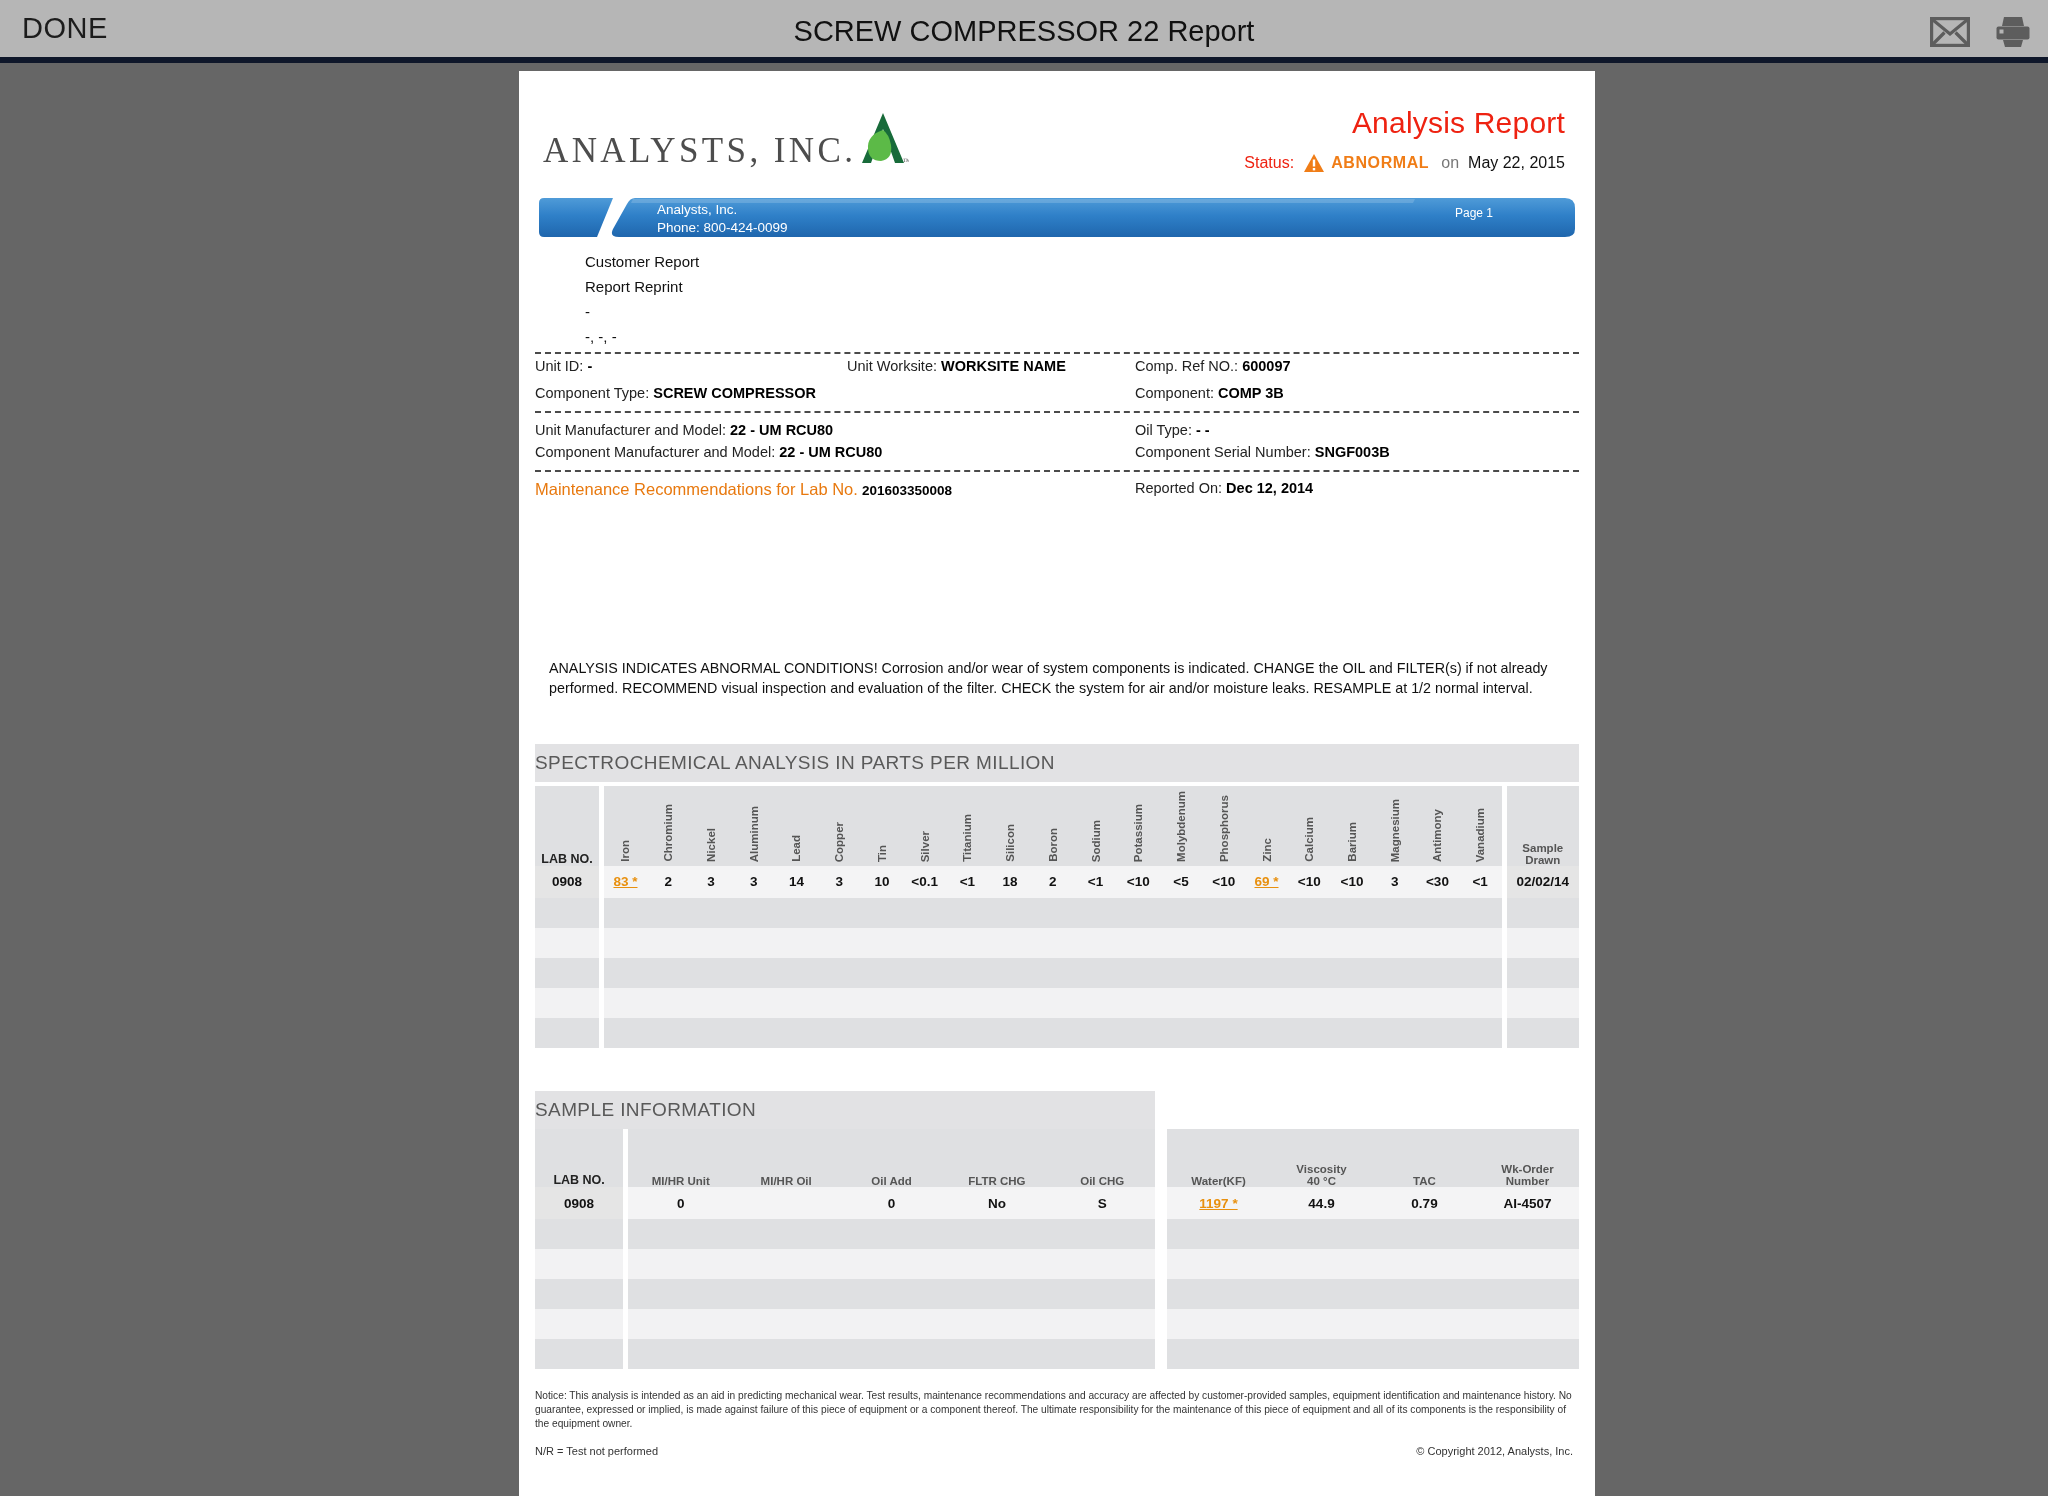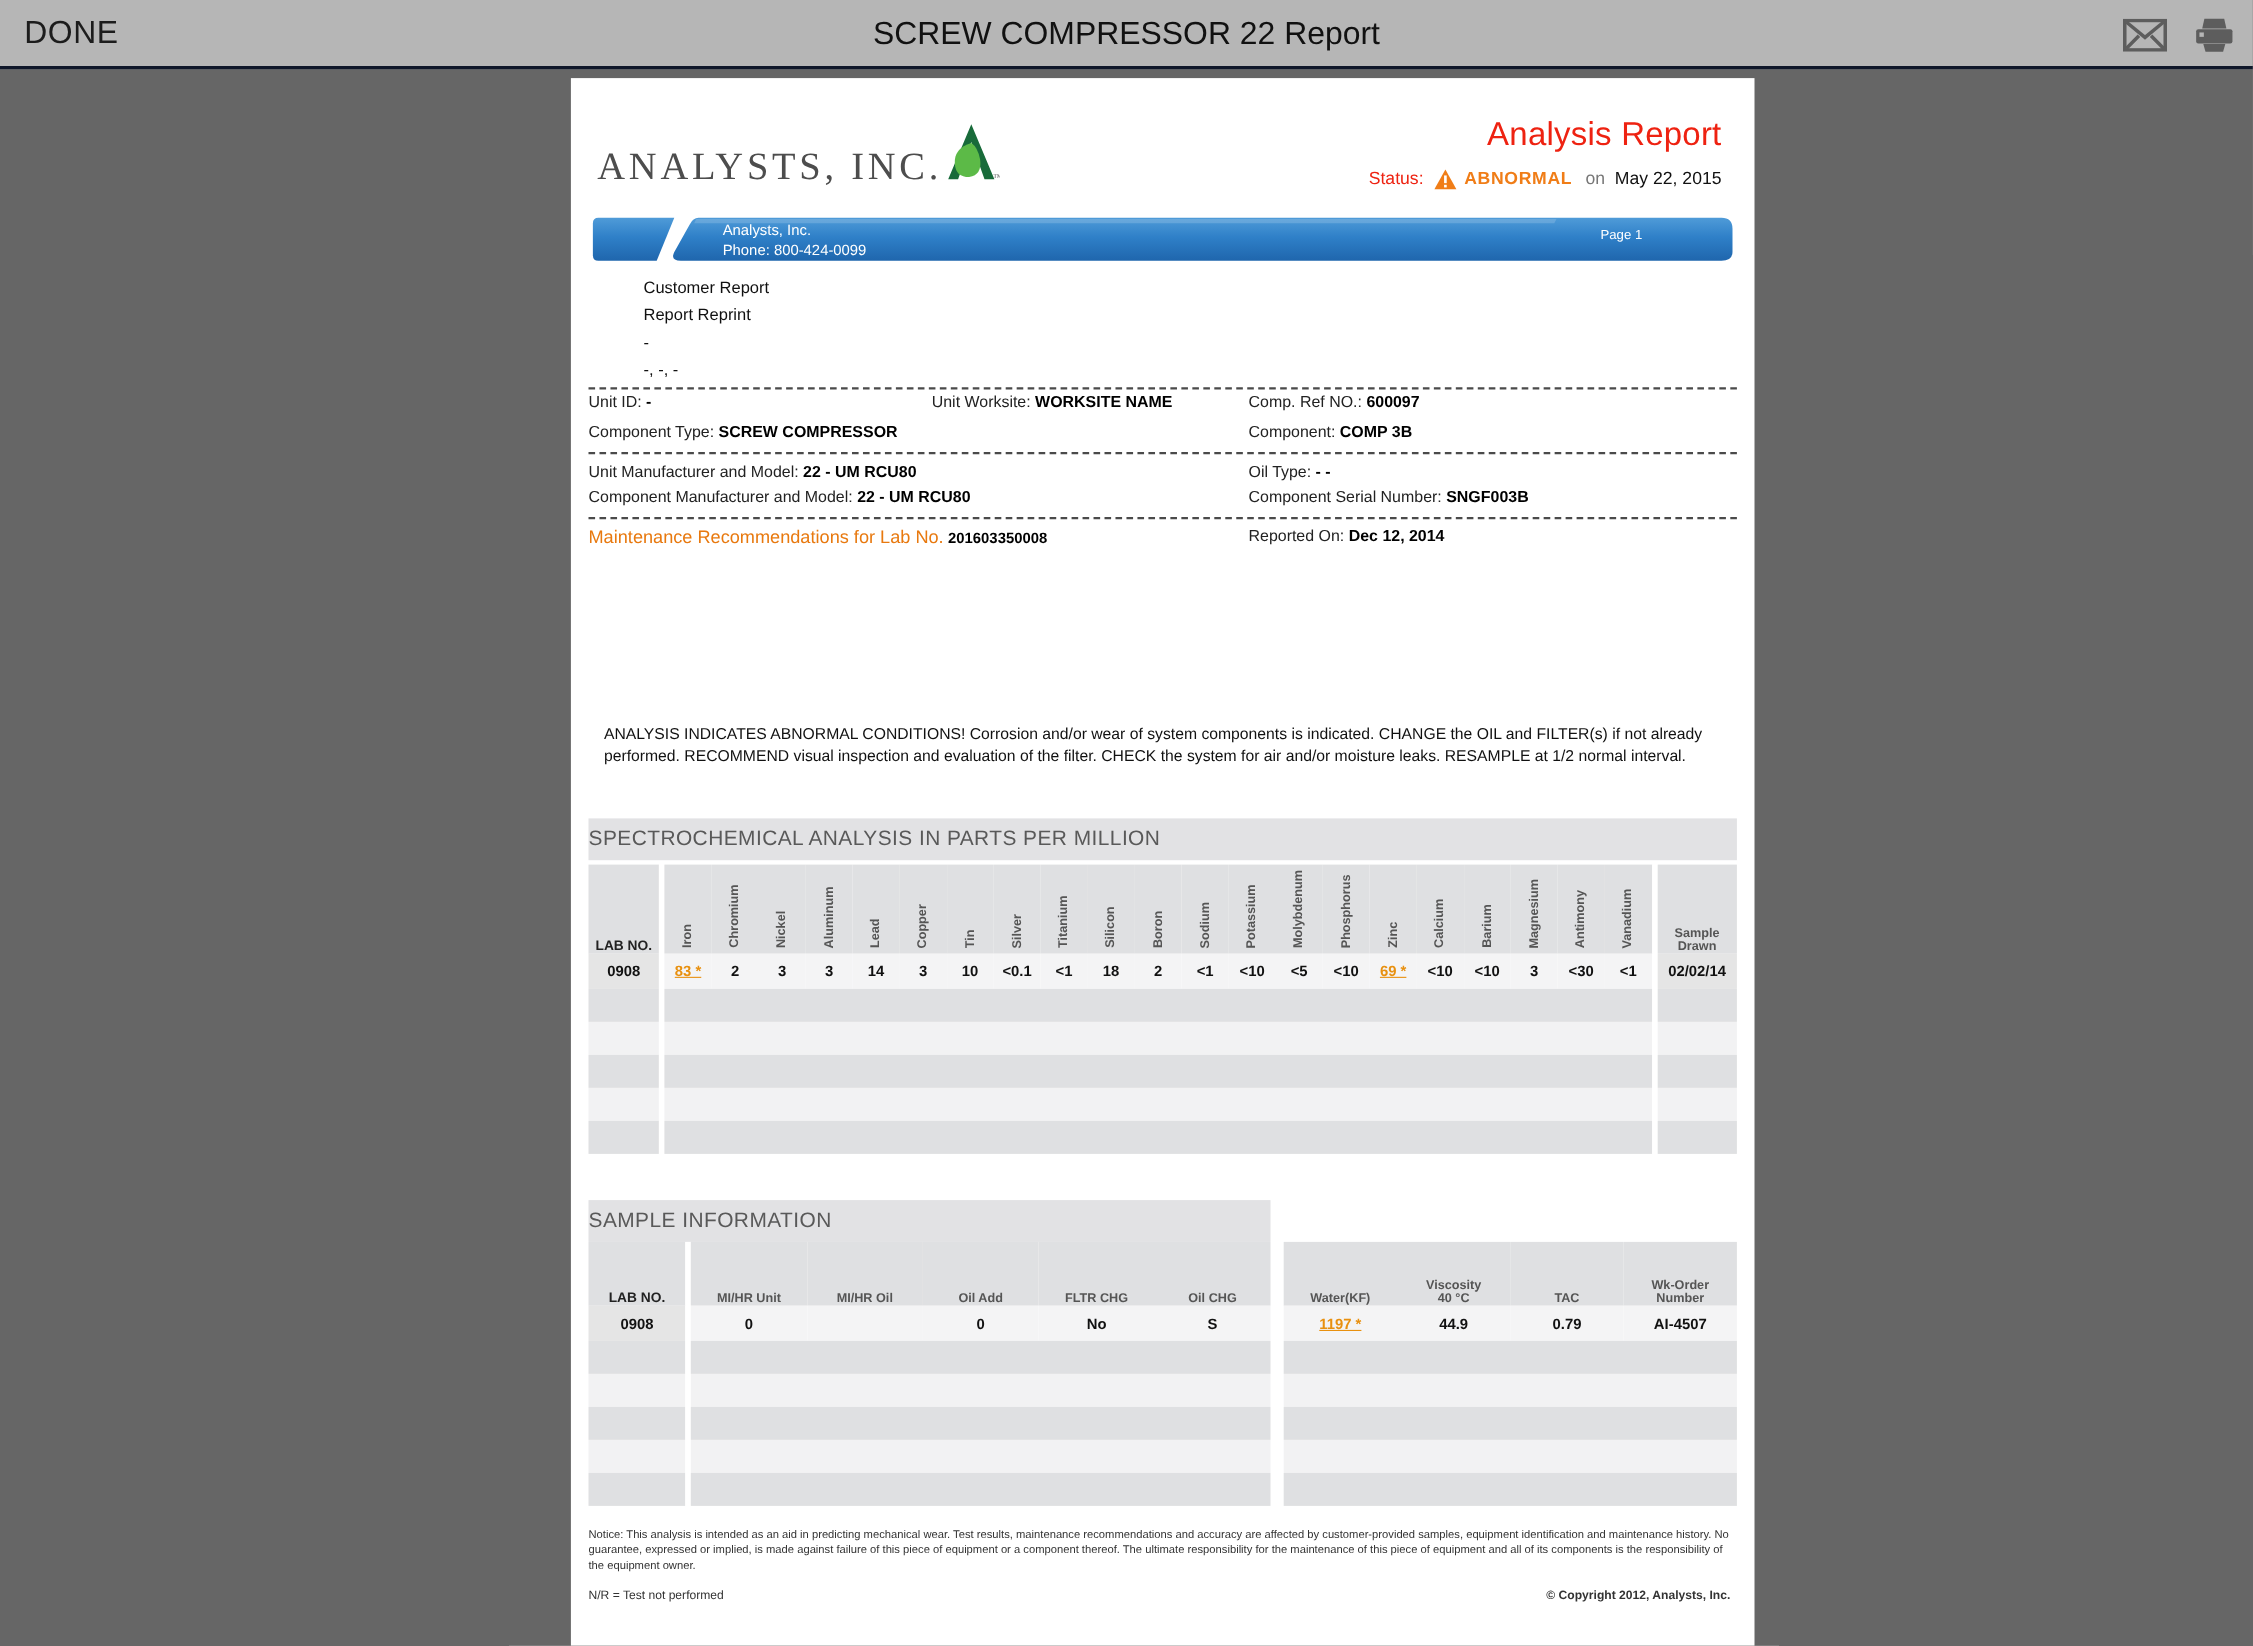--- a/index.html
+++ b/index.html
@@ -10,21 +10,21 @@
     background: #666666;
     font-family: "Liberation Sans", sans-serif;
     overflow: hidden;
   }
 
   
   .topbar {
     position: absolute; left: 0; top: 0;
     width: 2048px; height: 63px;
     background: #b6b6b6;
-    border-bottom: 3px solid #0f172a;
+    border-bottom: 6px solid #0f172a;
     display: flex; align-items: center;
   }
   .done-btn {
     margin-left: 22px;
     font-size: 29px;
     color: #1c1c1c;
     letter-spacing: .5px;
     cursor: pointer;
     line-height: 1;
   }
@@ -174,21 +174,21 @@
   .empty-dark  { background: #dfe0e2; height: 30px; }
   .empty-light { background: #f2f2f3; height: 30px; }
   .sep { width: 5px; background: #ffffff; }
 
   
   .notice {
     position: absolute; left: 16px; top: 1318px; width: 1044px;
     font-size: 10.2px; color: #333; line-height: 14px;
   }
   .nr { position: absolute; left: 16px; top: 1374px; font-size: 11px; color: #333; }
-  .copy { position: absolute; right: 22px; top: 1374px; font-size: 11px; color: #333; font-weight: bold; }
+  .copy { position: absolute; right: 22px; top: 1374px; font-size: 11px; color: #333; }
 </style>
 </head>
 <body>
 
 <div class="topbar">
   <div class="done-btn">DONE</div>
   <div class="topbar-title">SCREW COMPRESSOR 22 Report</div>
   <div class="topbar-icons">
     <span class="icon-btn">
       <svg width="40" height="30" viewBox="0 0 40 30" aria-hidden="true">

